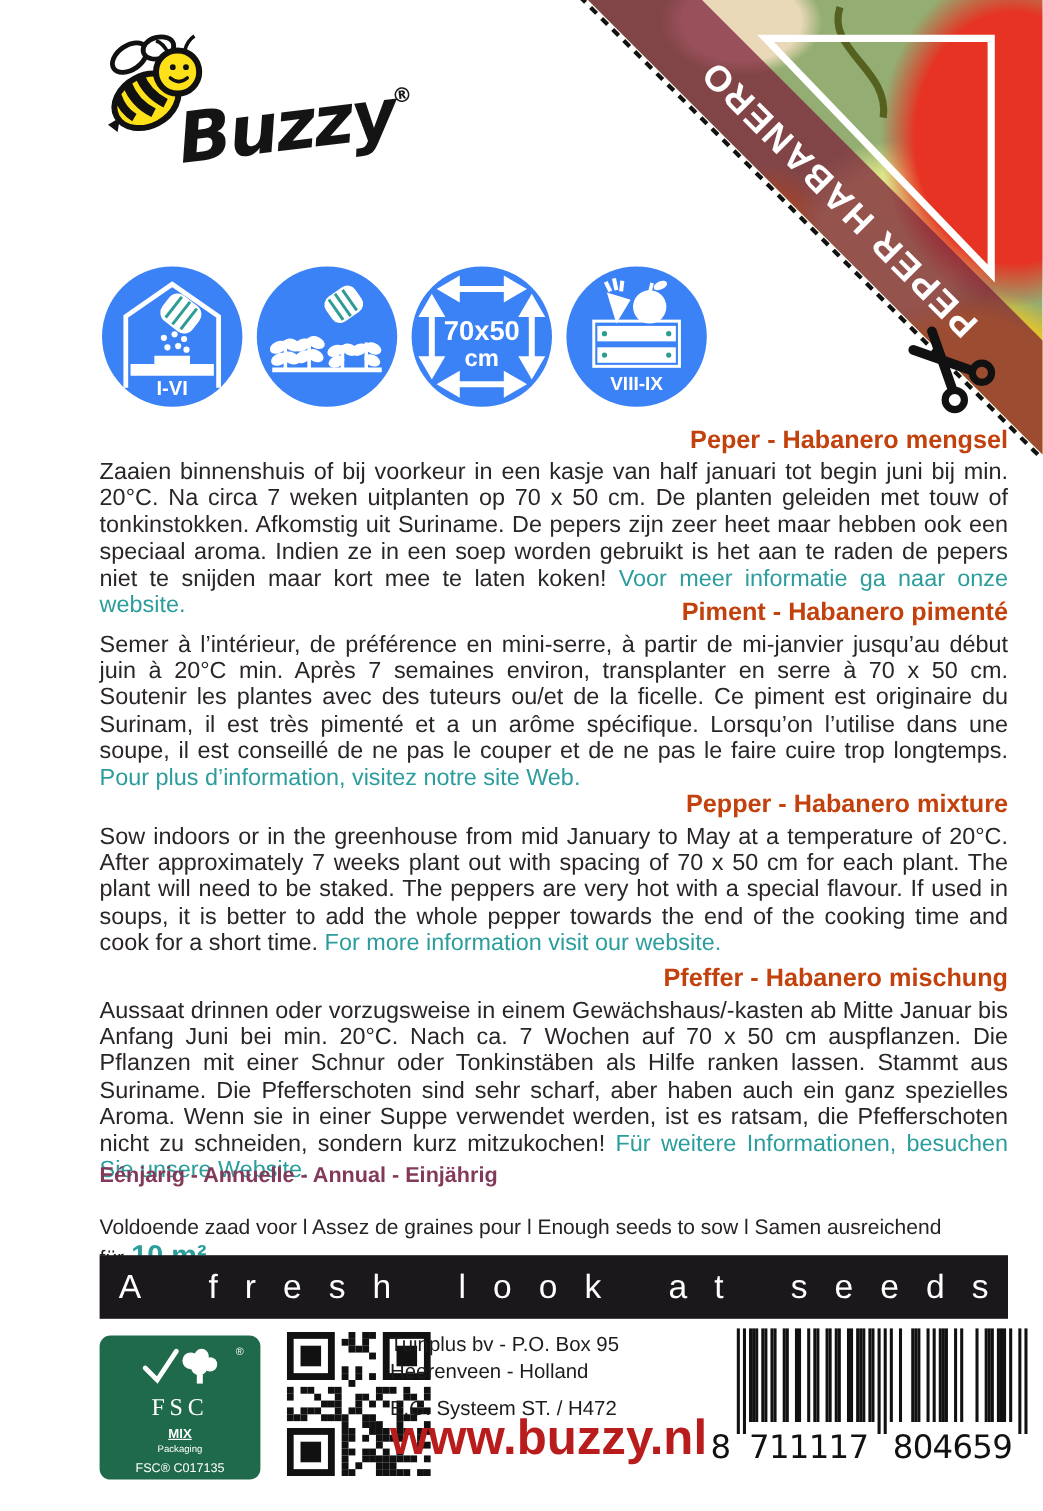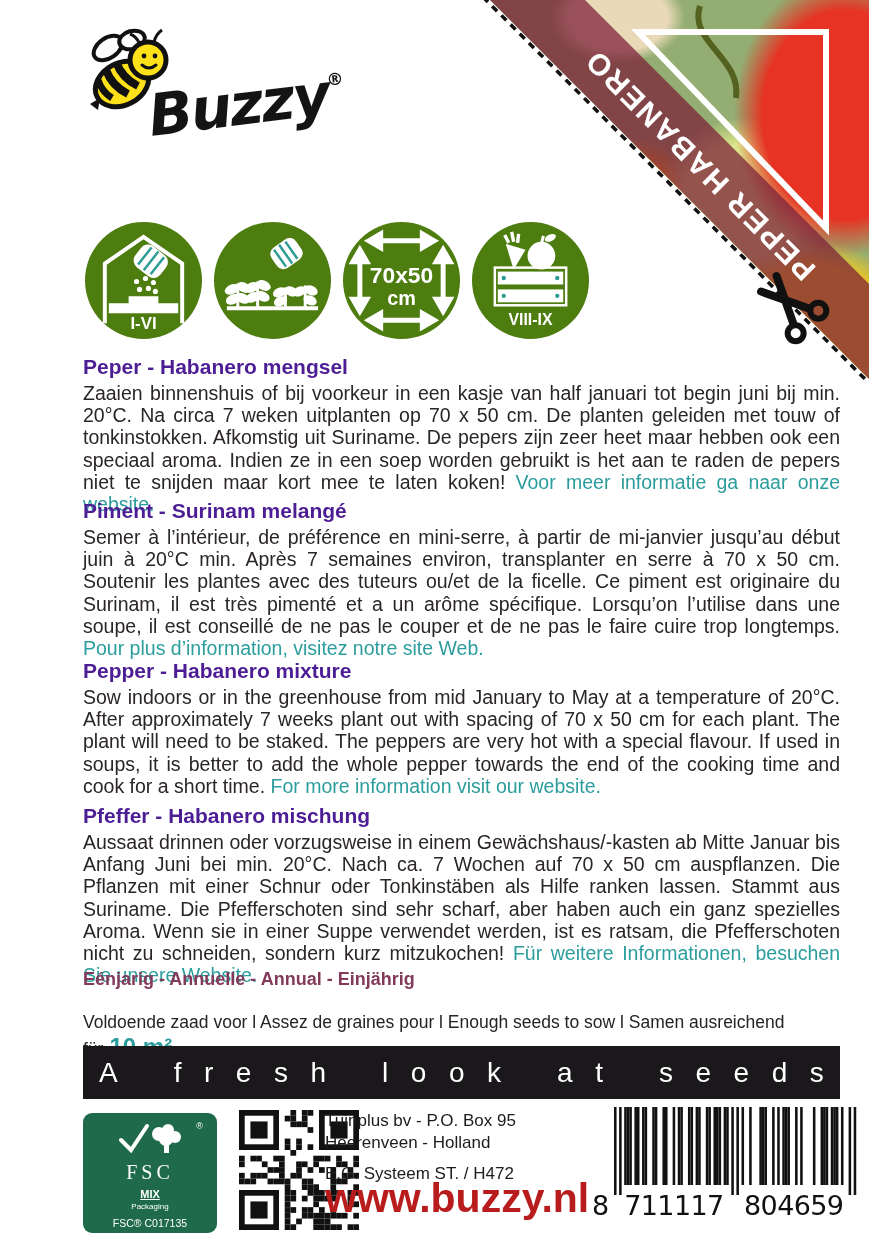--- a/index.html
+++ b/index.html
@@ -28,27 +28,27 @@
   .corner-band{position:absolute;left:0;top:0;width:869px;height:420px;
     clip-path:polygon(490px 0,585px 0,869px 284px,869px 379px);
     background:rgba(124,32,56,0.74);}
   .band-text{position:absolute;left:500px;top:147px;width:400px;height:36px;
     text-align:center;transform:rotate(225deg);
     color:#fff;font-size:30px;font-weight:bold;letter-spacing:2px;line-height:36px;}
   .corner-svg{position:absolute;left:0;top:0;}
 
   
   .icons{position:absolute;left:85px;top:222px;width:510px;height:120px;}
-  .circ{position:absolute;top:0;width:117px;height:117px;border-radius:50%;background:#4d7c0f;}
+  .circ{position:absolute;top:0;width:117px;height:117px;border-radius:50%;background:#3b82f6;}
   .circ svg{position:absolute;left:0;top:0;}
   .circ text{font-family:"Liberation Sans",sans-serif;fill:#fff;font-weight:bold;}
 
   
   .sec{position:absolute;left:83px;width:757px;}
-  .sec h2{margin:0 0 3px 0;font-size:21px;line-height:24px;font-weight:bold;color:#4c1d95;}
+  .sec h2{margin:0 0 3px 0;font-size:21px;line-height:24px;font-weight:bold;color:#c2410c;text-align:right;}
   .sec p{margin:0;font-size:19.5px;line-height:22.2px;text-align:justify;color:#2a2527;}
   .sec .weblink{color:#2b9d9c;}
 
   .annual{position:absolute;left:83px;top:969px;font-size:18px;font-weight:bold;color:#82395a;}
   .seeds-line{position:absolute;left:83px;top:1012px;width:757px;font-size:17.5px;color:#262226;}
   .seeds-area{color:#2b9d9c;font-weight:bold;font-size:24px;margin-left:6px;}
 
   
   .banner{position:absolute;left:83px;top:1046px;width:757px;height:53px;background:#1b181c;
           display:flex;align-items:center;}
@@ -215,21 +215,21 @@
       </svg>
     </div>
   </div>
 
   <div class="sec" style="top:355px">
     <h2>Peper - Habanero mengsel</h2>
     <p><span>Zaaien binnenshuis of bij voorkeur in een kasje van half januari tot begin juni bij min. 20°C. Na circa 7 weken uitplanten op 70 x 50 cm. De planten geleiden met touw of tonkinstokken. Afkomstig uit Suriname. De pepers zijn zeer heet maar hebben ook een speciaal aroma. Indien ze in een soep worden gebruikt is het aan te raden de pepers niet te snijden maar kort mee te laten koken!</span>
        <span class="weblink">Voor meer informatie ga naar onze website.</span></p>
   </div>
   <div class="sec" style="top:499px">
-    <h2>Piment - Surinam melangé</h2>
+    <h2>Piment - Habanero pimenté</h2>
     <p><span>Semer à l’intérieur, de préférence en mini-serre, à partir de mi-janvier jusqu’au début juin à 20°C min. Après 7 semaines environ, transplanter en serre à 70 x 50 cm. Soutenir les plantes avec des tuteurs ou/et de la ficelle. Ce piment est originaire du Surinam, il est très pimenté et a un arôme spécifique. Lorsqu’on l’utilise dans une soupe, il est conseillé de ne pas le couper et de ne pas le faire cuire trop longtemps.</span>
        <span class="weblink">Pour plus d’information, visitez notre site Web.</span></p>
   </div>
   <div class="sec" style="top:659px">
     <h2>Pepper - Habanero mixture</h2>
     <p><span>Sow indoors or in the greenhouse from mid January to May at a temperature of 20°C. After approximately 7 weeks plant out with spacing of 70 x 50 cm for each plant.  The plant will need to be staked. The peppers are very hot with a special flavour.  If used in soups, it is better to add the whole pepper towards the end of the cooking time and cook for a short time.</span>
        <span class="weblink">For more information visit our website.</span></p>
   </div>
   <div class="sec" style="top:804px">
     <h2>Pfeffer - Habanero mischung</h2>

